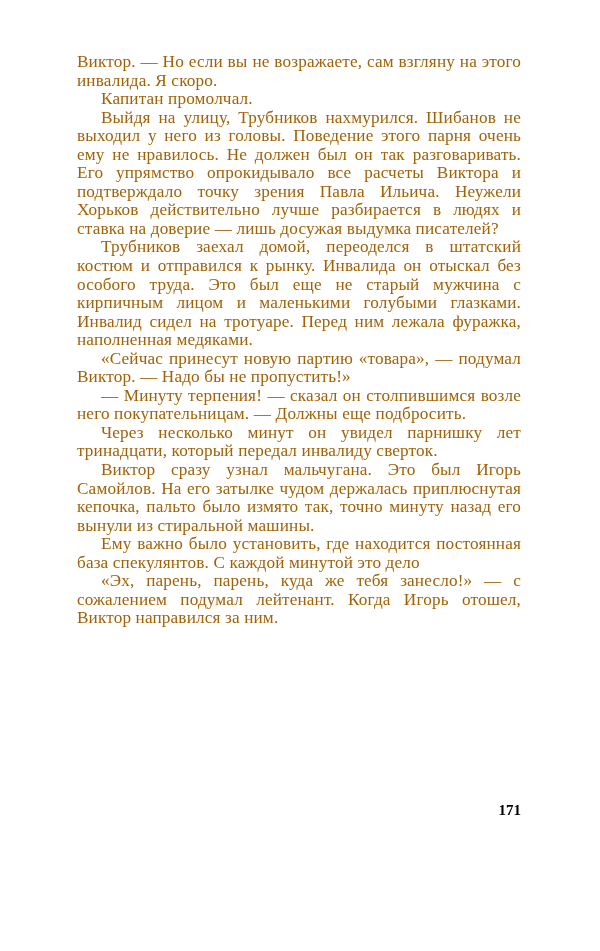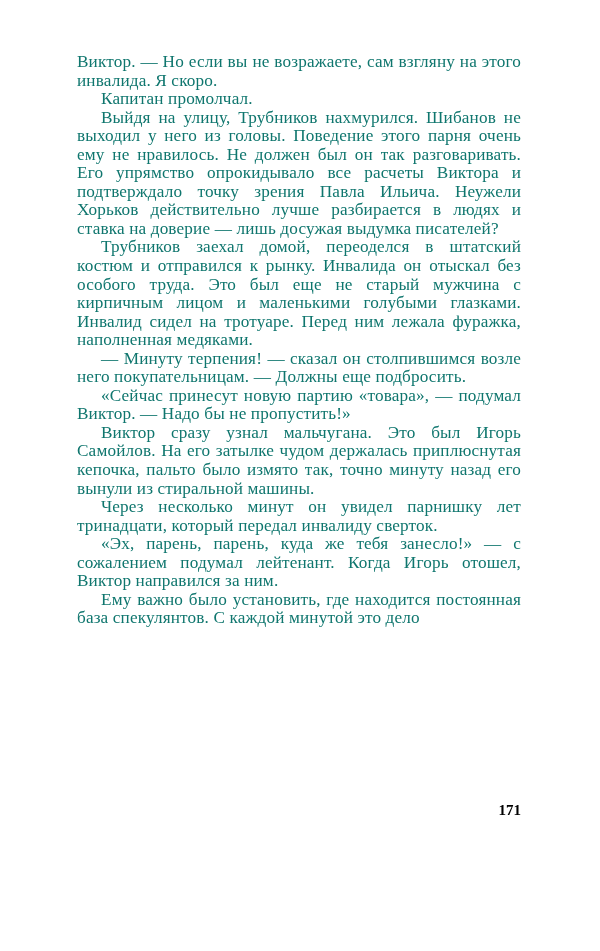--- a/index.html
+++ b/index.html
@@ -1,39 +1,39 @@
 <!DOCTYPE html>
 <html><head>
 <meta charset="utf-8">
 <style>
   html, body { margin: 0; padding: 0; background: #ffffff; }
   body { width: 600px; height: 951px; position: relative; overflow: hidden; }
   .page {
     position: absolute; left: 77px; top: 53px; width: 444px;
     font-family: "Liberation Serif", "DejaVu Serif", serif;
-    font-size: 17.2px; line-height: 18.55px; color: #0f766e;
+    font-size: 17.2px; line-height: 18.55px; color: #a16207;
     letter-spacing: 0.15px;
   }
   .p { margin: 0; text-align: justify; text-align-last: left; hyphens: manual; }
   .p.indent { text-indent: 24px; }
   .page-number {
     position: absolute; top: 802px; right: 79px;
     font-family: "Liberation Serif", "DejaVu Serif", serif;
     font-weight: bold; font-size: 15px; color: #000000;
   }
 </style>
 </head>
 <body>
 
 <div class="page">
   <p class="p">Виктор. — Но если вы не возражаете, сам взгляну на этого инвалида. Я скоро.</p>
   <p class="p indent">Капитан промолчал.</p>
   <p class="p indent">Выйдя на улицу, Трубников нахмурился. Шибанов не выходил у него из головы. Поведение этого парня очень ему не нравилось. Не должен был он так разговаривать. Его упрямство опрокидывало все расчеты Виктора и подтверждало точку зрения Павла Ильича. Неужели Хорьков действительно лучше разбирается в людях и ставка на доверие — лишь досужая выдумка писателей?</p>
   <p class="p indent">Трубников заехал домой, переоделся в штатский костюм и отправился к рынку. Инвалида он отыскал без особого труда. Это был еще не старый мужчина с кирпичным лицом и маленькими голубыми глазками. Инвалид сидел на тротуаре. Перед ним лежала фуражка, наполненная медяками.</p>
+  <p class="p indent">«Сейчас принесут новую партию «товара», — подумал Виктор. — Надо бы не пропустить!»</p>
   <p class="p indent">— Минуту терпения! — сказал он столпившимся возле него покупательницам. — Должны еще подбросить.</p>
-  <p class="p indent">«Сейчас принесут новую партию «товара», — подумал Виктор. — Надо бы не пропустить!»</p>
+  <p class="p indent">Через несколько минут он увидел парнишку лет тринадцати, который передал инвалиду сверток.</p>
   <p class="p indent">Виктор сразу узнал мальчугана. Это был Игорь Самойлов. На его затылке чудом держалась приплюснутая кепочка, пальто было измято так, точно минуту назад его вынули из стиральной машины.</p>
-  <p class="p indent">Через несколько минут он увидел парнишку лет тринадцати, который передал инвалиду сверток.</p>
+  <p class="p indent">Ему важно было установить, где находится постоянная база спекулянтов. С каждой минутой это дело</p>
   <p class="p indent">«Эх, парень, парень, куда же тебя занесло!» — с сожалением подумал лейтенант. Когда Игорь отошел, Виктор направился за ним.</p>
-  <p class="p indent">Ему важно было установить, где находится постоянная база спекулянтов. С каждой минутой это дело</p>
 </div>
 
 <div class="page-number">171</div>
 
 </body></html>

